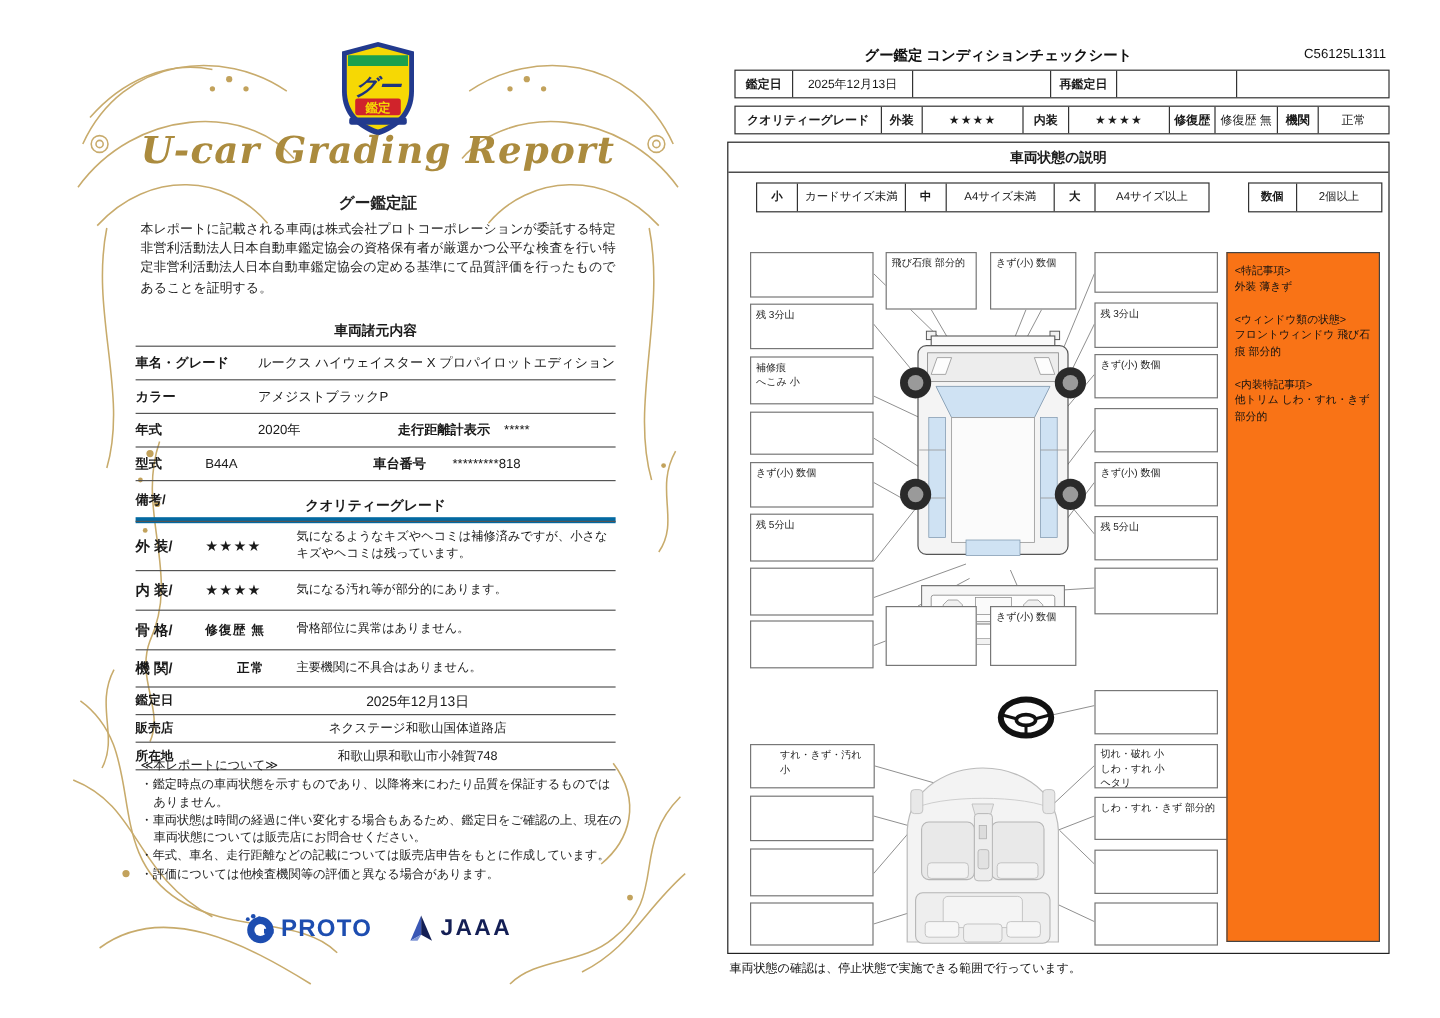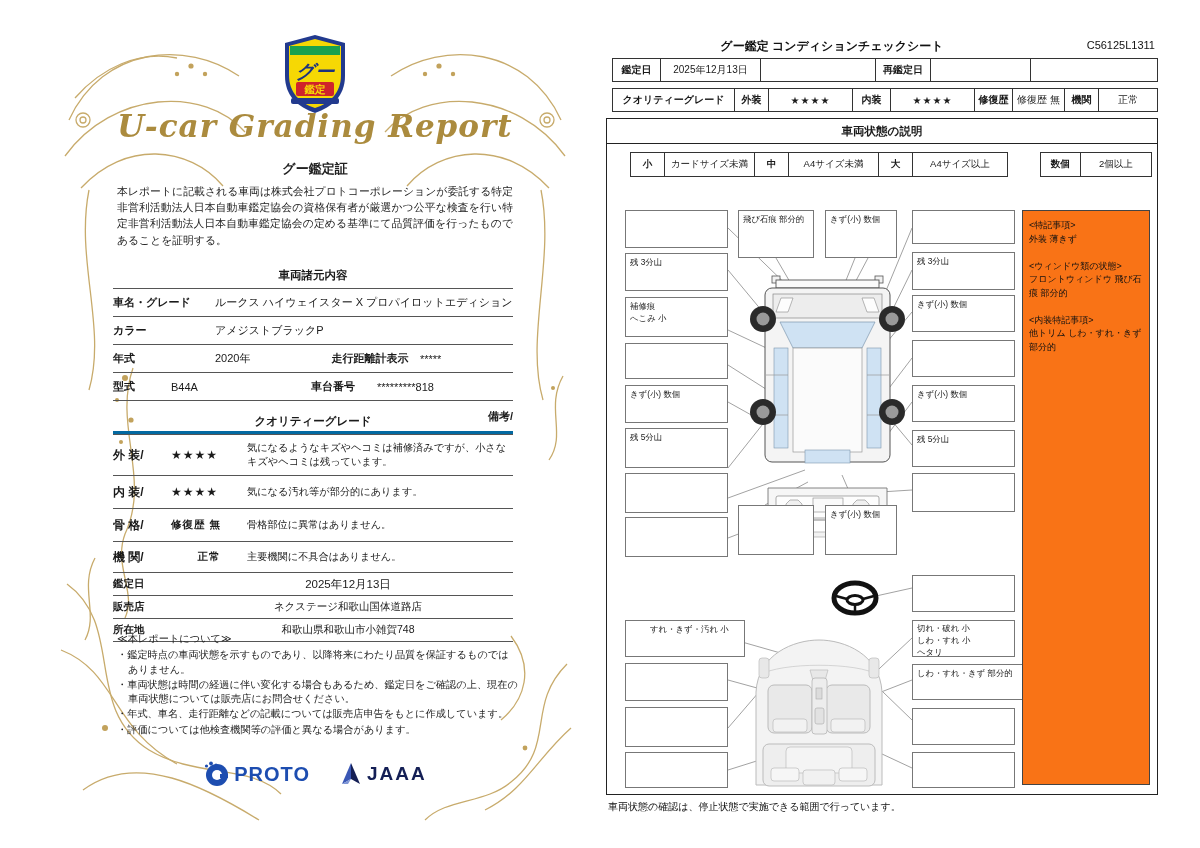--- a/index.html
+++ b/index.html
@@ -157,21 +157,21 @@
       <span style="width:105px;">2020年</span>
       <span class="lab" style="width:100px;text-align:center;">走行距離計表示</span>
       <span style="flex:1;">*****</span>
     </div>
     <div class="srow">
       <span class="lab" style="width:58px;">型式</span>
       <span style="width:100px;">B44A</span>
       <span class="lab" style="width:66px;margin-left:40px;">車台番号</span>
       <span style="flex:1;">*********818</span>
     </div>
-    <div class="srow" style="min-height:30px;border-bottom:3px solid #0369a1;justify-content:flex-end;">
+    <div class="srow" style="min-height:30px;border-bottom:5px solid #0369a1;">
       <span class="lab">備考/</span>
     </div>
   </div>
 
   <div class="grade">
     <div class="grade-title">クオリティーグレード</div>
     <div class="grow" style="min-height:32px;">
       <span class="glab">外 装/</span>
       <span class="gval">★★★★</span>
       <span class="gdesc">気になるようなキズやヘコミは補修済みですが、小さなキズやヘコミは残っています。</span>
@@ -397,21 +397,21 @@
   <div class="dbox" style="left:312px;top:222px;width:103px;height:38px;">残 3分山</div>
   <div class="dbox" style="left:312px;top:265px;width:103px;height:37px;">きず(小) 数個</div>
   <div class="dbox" style="left:312px;top:310px;width:103px;height:37px;"></div>
   <div class="dbox" style="left:312px;top:355px;width:103px;height:37px;">きず(小) 数個</div>
   <div class="dbox" style="left:312px;top:400px;width:103px;height:37px;">残 5分山</div>
   <div class="dbox" style="left:312px;top:443px;width:103px;height:39px;"></div>
 
   <div class="dbox" style="left:138px;top:475px;width:76px;height:50px;"></div>
   <div class="dbox" style="left:225px;top:475px;width:72px;height:50px;">きず(小) 数個</div>
 
-  <div class="dbox" style="left:25px;top:590px;width:120px;height:37px;padding-left:24px;">すれ・きず・汚れ 小</div>
+  <div class="dbox" style="left:25px;top:590px;width:104px;height:37px;padding-left:24px;">すれ・きず・汚れ 小</div>
   <div class="dbox" style="left:25px;top:633px;width:103px;height:38px;"></div>
   <div class="dbox" style="left:25px;top:677px;width:103px;height:40px;"></div>
   <div class="dbox" style="left:25px;top:722px;width:103px;height:36px;"></div>
 
   <div class="dbox" style="left:312px;top:545px;width:103px;height:37px;"></div>
   <div class="dbox" style="left:312px;top:590px;width:103px;height:37px;padding-top:2px;">切れ・破れ 小
 しわ・すれ 小
 ヘタリ</div>
   <div class="dbox" style="left:312px;top:634px;width:120px;height:36px;">しわ・すれ・きず 部分的</div>
   <div class="dbox" style="left:312px;top:678px;width:103px;height:37px;"></div>

